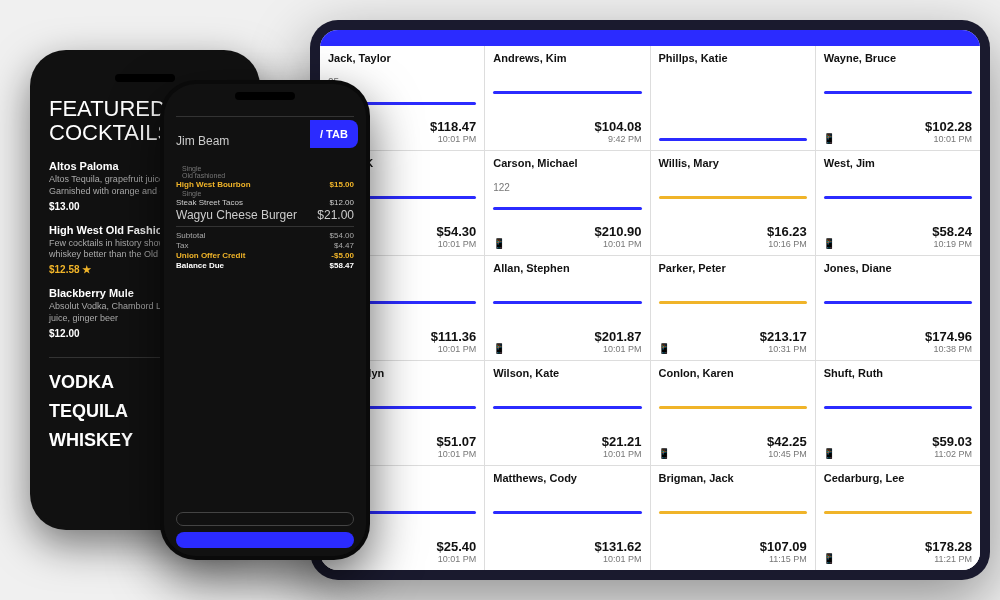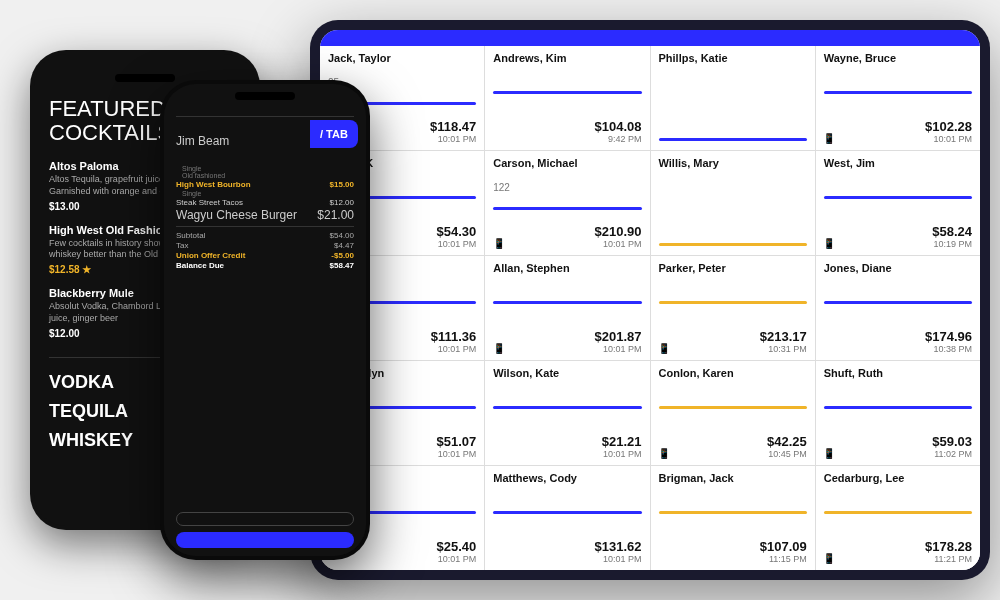--- a/index.html
+++ b/index.html
@@ -373,20 +373,27 @@
       <div>
         <div class="cell-amount">$210.90</div>
         <div class="cell-time">10:01 PM</div>
       </div>
     </div>
   </div>
         <div class="grid-cell">
     <div class="cell-name">Willis, Mary</div>
 
     <div class="cell-bar gold"></div>
+    <div class="cell-bottom">
+      <div class="cell-icon"></div>
+      <div>
+        <div class="cell-amount">$16.23</div>
+        <div class="cell-time">10:16 PM</div>
+      </div>
+    </div>
   </div>
         <div class="grid-cell">
     <div class="cell-name">West, Jim</div>
 
     <div class="cell-bar blue"></div>
     <div class="cell-bottom">
       <div class="cell-icon">📱</div>
       <div>
         <div class="cell-amount">$58.24</div>
         <div class="cell-time">10:19 PM</div>

